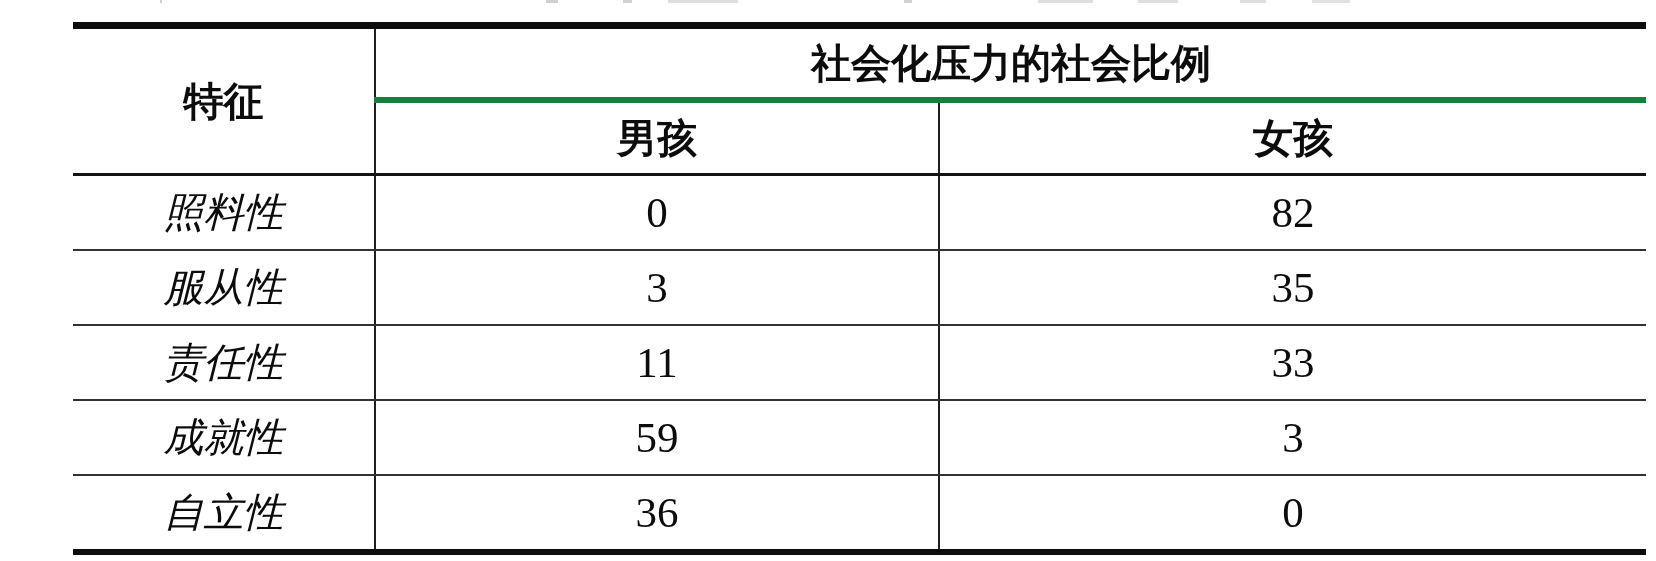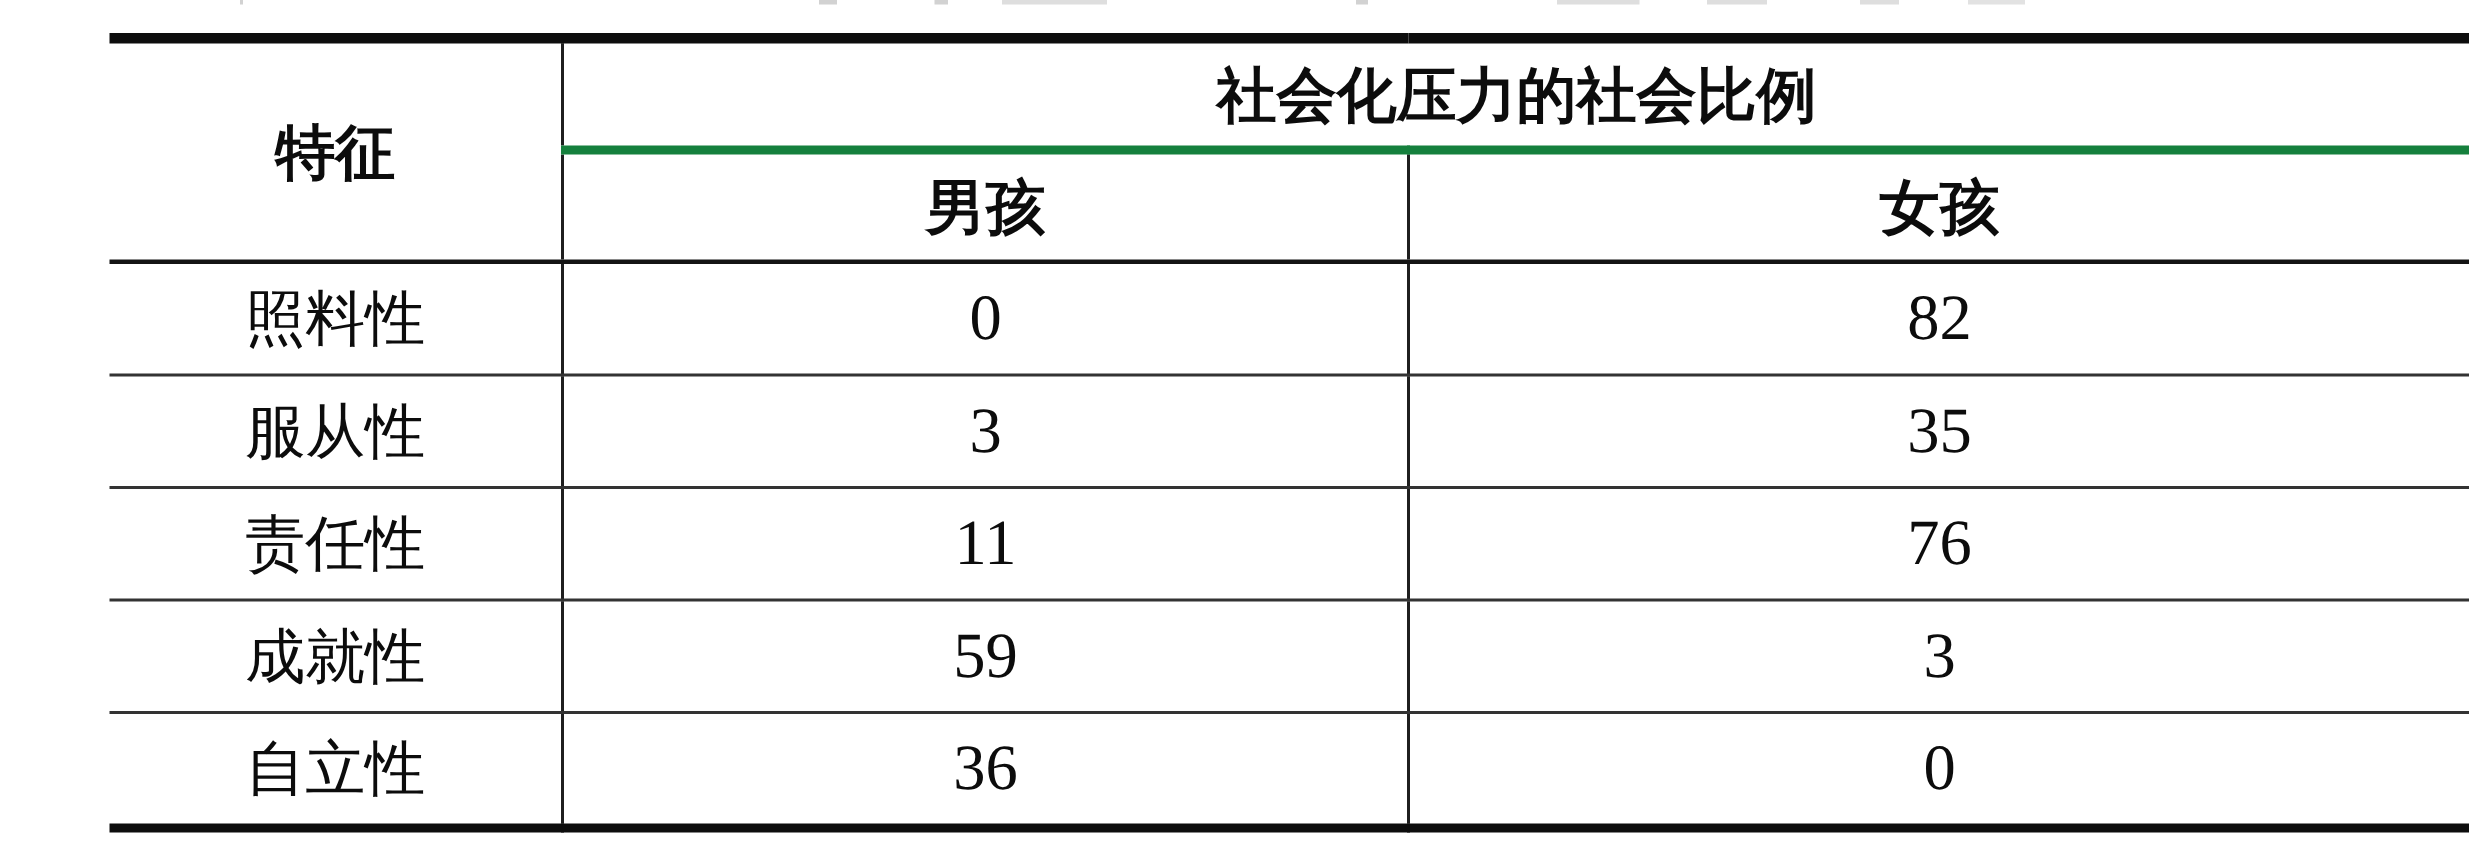--- a/index.html
+++ b/index.html
@@ -68,20 +68,21 @@
   tbody.data td {
     height: 73px;
     border-bottom: 2px solid #333333;
     color: #0c0c0c;
   }
   tbody.data tr:last-child td { border-bottom: none; }
   td.c-label {
     border-right: 2px solid #1f1f1f;
     font-family: "DejaVu Serif", "Liberation Serif", serif;
     font-size: 40px;
+    font-style: italic;
   }
   td.c-boy {
     border-right: 2px solid #1f1f1f;
   }
   td.c-boy, td.c-girl {
     font-family: "Liberation Serif", "DejaVu Serif", serif;
     font-size: 43px;
   }
 </style>
 </head>
@@ -122,21 +123,21 @@
         <td class="c-girl">82</td>
       </tr>
       <tr>
         <td class="c-label">服从性</td>
         <td class="c-boy">3</td>
         <td class="c-girl">35</td>
       </tr>
       <tr>
         <td class="c-label">责任性</td>
         <td class="c-boy">11</td>
-        <td class="c-girl">76</td>
+        <td class="c-girl">33</td>
       </tr>
       <tr>
         <td class="c-label">成就性</td>
         <td class="c-boy">59</td>
         <td class="c-girl">3</td>
       </tr>
       <tr>
         <td class="c-label">自立性</td>
         <td class="c-boy">36</td>
         <td class="c-girl">0</td>

